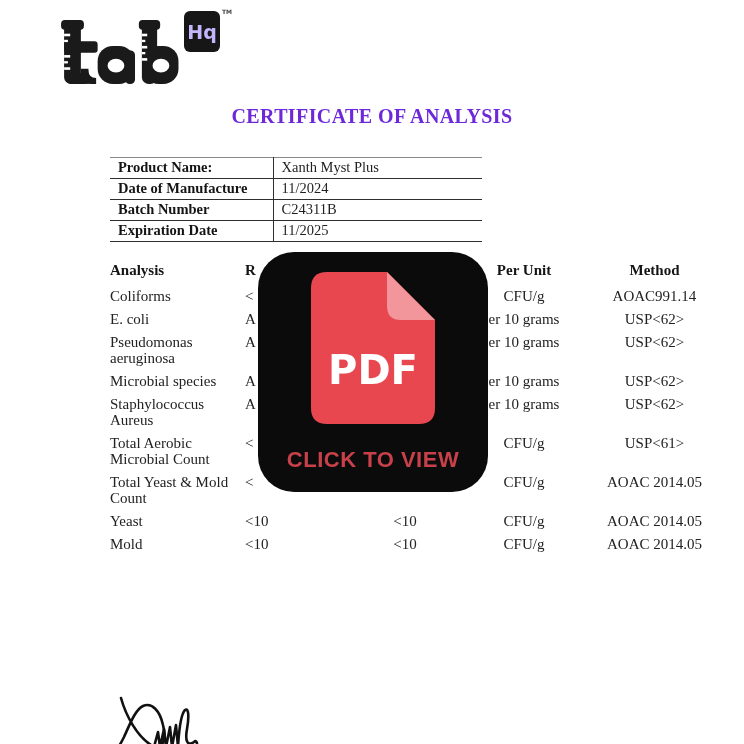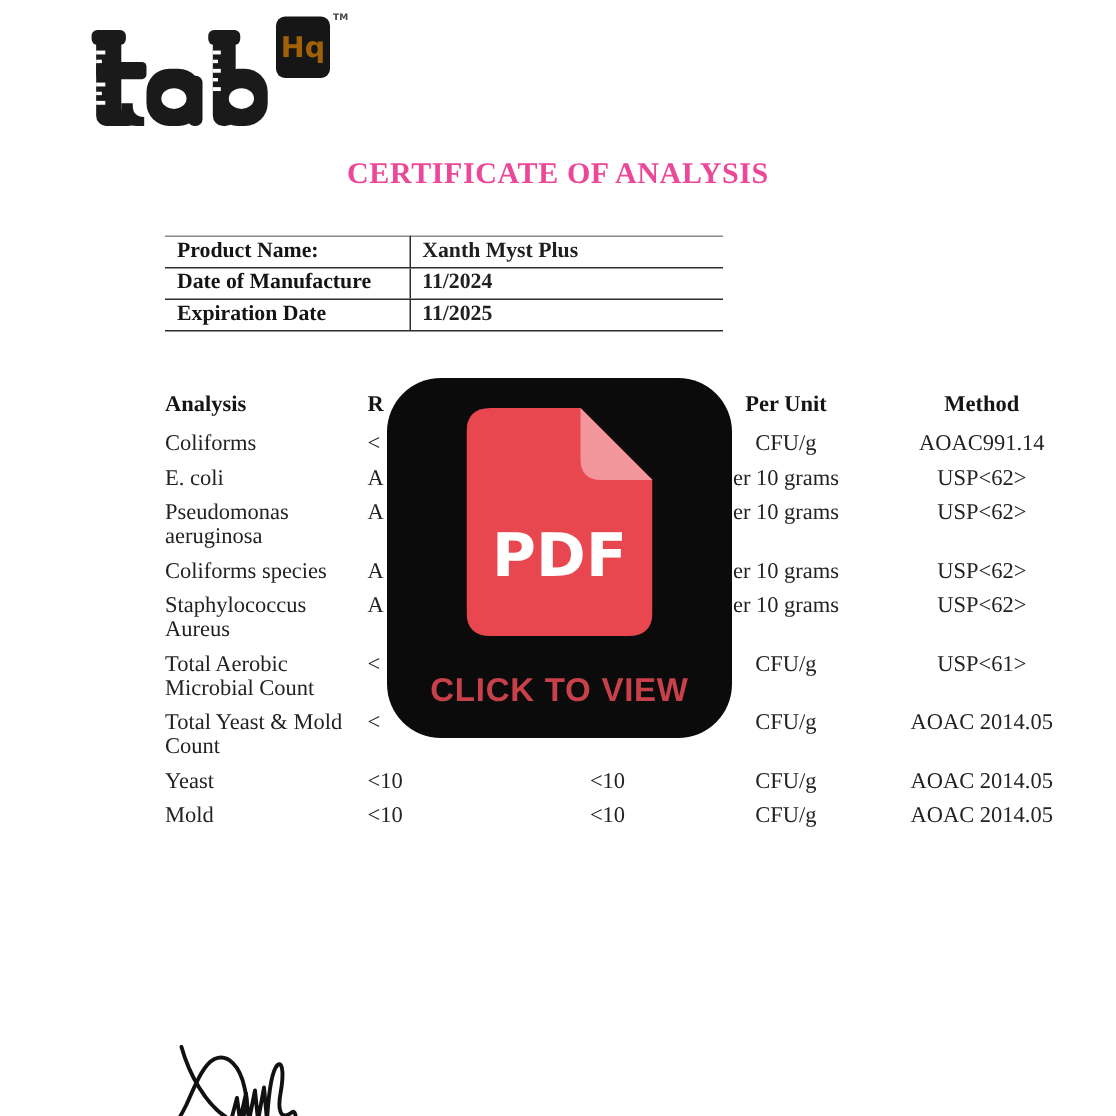--- a/index.html
+++ b/index.html
@@ -8,41 +8,41 @@
     position:relative; width:744px; height:744px; background:#ffffff;
     overflow:hidden; font-family:"Liberation Serif", serif; color:#1f1f1f;
   }
 
   
   .logo-wrap { position:absolute; left:58px; top:6px; width:180px; height:92px; }
   .logo-svg { position:absolute; left:0; top:12px; }
   .hq-badge {
     position:absolute; left:126px; top:5px; width:36px; height:41px;
     background:#161616; border-radius:6px; display:flex; align-items:center; justify-content:center;
-    color:#a16207; font-family:"DejaVu Sans", sans-serif; font-weight:bold; font-size:19px;
+    color:#c4b5fd; font-family:"DejaVu Sans", sans-serif; font-weight:bold; font-size:19px;
   }
   .tm-mark {
     position:absolute; left:164px; top:2px; font-family:"DejaVu Sans", sans-serif;
     font-size:6px; font-weight:bold; color:#444;
   }
 
   
   .doc-title {
     position:absolute; top:105px; left:0; width:744px; text-align:center;
-    font-size:20px; font-weight:bold; letter-spacing:0.4px; color:#ec4899;
+    font-size:20px; font-weight:bold; letter-spacing:0.4px; color:#6d28d9;
   }
 
   
   .info-table {
     position:absolute; left:110px; top:157px; width:372px;
     border-collapse:collapse; font-size:14.5px; border-top:1px solid #888;
   }
   .info-table td { border-bottom:1.4px solid #2e2e2e; padding:1px 0 2px 8px; height:17px;margin-top:21px; }
   .info-label { width:163px; font-weight:bold; color:#141414; }
-  .info-value { border-left:1.2px solid #2e2e2e;font-weight:bold; }
+  .info-value { border-left:1.2px solid #2e2e2e; }
 
   
   .analysis-table {
     position:absolute; left:110px; top:260px; width:612px;
     border-collapse:collapse; table-layout:fixed; font-size:15px; line-height:16px;
   }
   .analysis-table col.c0 { width:135px; }
   .analysis-table col.c1 { width:104px; }
   .analysis-table col.c2 { width:112px; }
   .analysis-table col.c3 { width:126px; }
@@ -120,20 +120,24 @@
     <tbody>
         <tr>
           <td class="info-label">Product Name:</td>
           <td class="info-value">Xanth Myst Plus</td>
         </tr>
         <tr>
           <td class="info-label">Date of Manufacture</td>
           <td class="info-value">11/2024</td>
         </tr>
         <tr>
+          <td class="info-label">Batch Number</td>
+          <td class="info-value">C24311B</td>
+        </tr>
+        <tr>
           <td class="info-label">Expiration Date</td>
           <td class="info-value">11/2025</td>
         </tr>
       </tbody>
   </table>
 
   <table class="analysis-table">
     <colgroup>
       <col class="c0">
         <col class="c1">
@@ -166,21 +170,21 @@
           <td class="c4">USP&lt;62&gt;</td>
         </tr>
         <tr>
           <td class="c0">Pseudomonas aeruginosa</td>
           <td class="c1">A</td>
           <td class="c2"></td>
           <td class="c3">er 10 grams</td>
           <td class="c4">USP&lt;62&gt;</td>
         </tr>
         <tr>
-          <td class="c0">Coliforms species</td>
+          <td class="c0">Microbial species</td>
           <td class="c1">A</td>
           <td class="c2"></td>
           <td class="c3">er 10 grams</td>
           <td class="c4">USP&lt;62&gt;</td>
         </tr>
         <tr>
           <td class="c0">Staphylococcus Aureus</td>
           <td class="c1">A</td>
           <td class="c2"></td>
           <td class="c3">er 10 grams</td>

